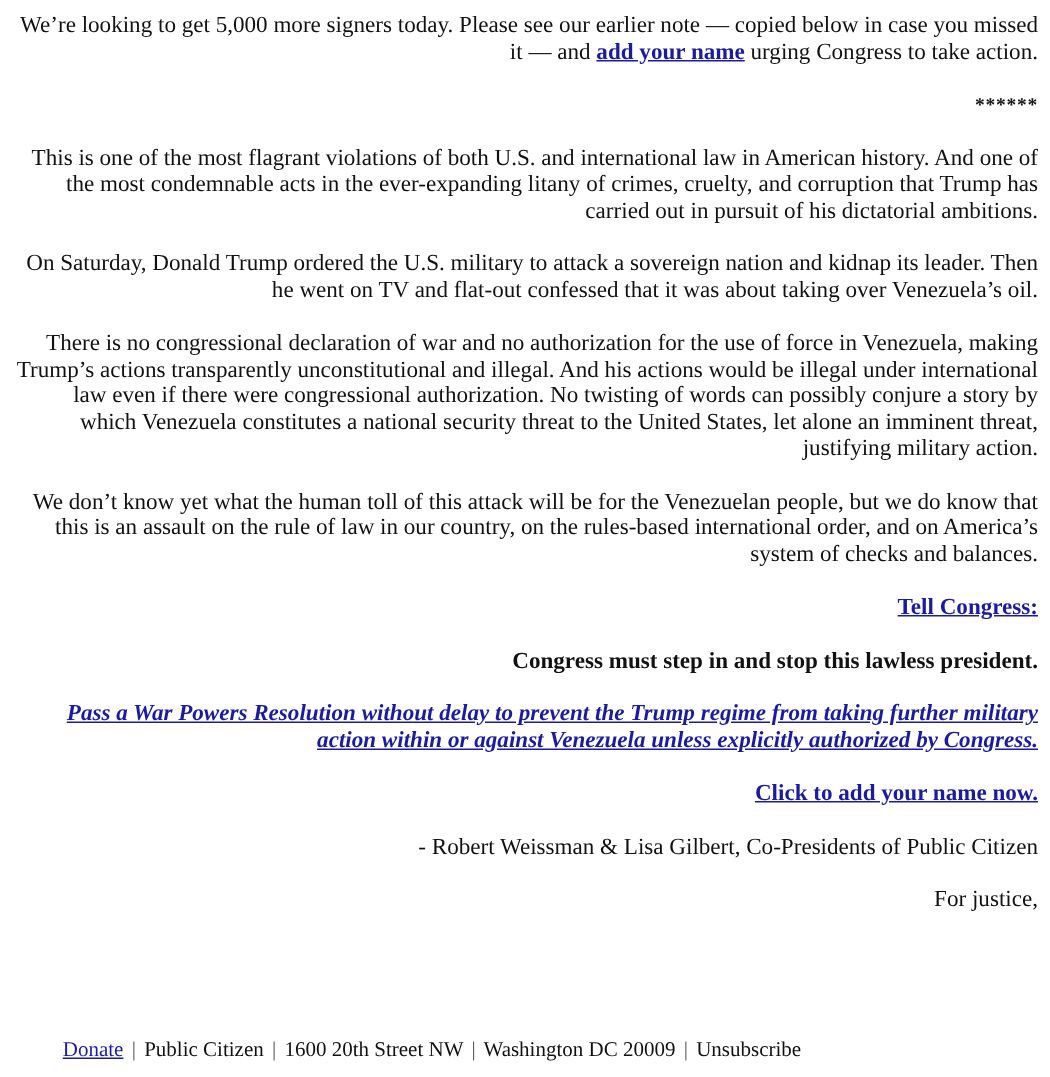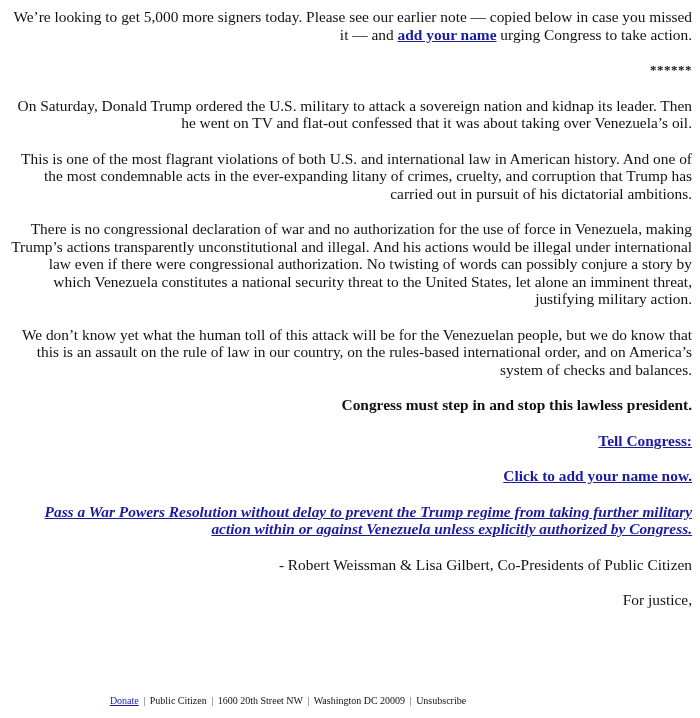--- a/index.html
+++ b/index.html
@@ -36,48 +36,48 @@
       font-weight: bold;
       letter-spacing: 0.5px;
       font-size: 13px;
     }
     .footer {
       position: absolute;
       left: 0;
       top: 692px;
       width: 576px;
       text-align: center;
-      font-size: 10px;
+      font-size: 14px;
       line-height: 17px;
       color: #111111;
     }
     .footer a { color: #1b1ba0; }
     .sep { color: #555; margin: 0 2px; }
   </style>
 </head>
 <body>
 
 <div class="email">
 
   <p><span>We’re looking to get 5,000 more signers today. Please see our earlier note — copied below in case you missed it — and </span><a href="#" class="bold">add your name</a><span> urging Congress to take action.</span></p>
 
   <p class="stars">******</p>
 
+  <p>This is one of the most flagrant violations of both U.S. and international law in American history. And one of the most condemnable acts in the ever-expanding litany of crimes, cruelty, and corruption that Trump has carried out in pursuit of his dictatorial ambitions.</p>
   <p>On Saturday, Donald Trump ordered the U.S. military to attack a sovereign nation and kidnap its leader. Then he went on TV and flat-out confessed that it was about taking over Venezuela’s oil.</p>
-  <p>This is one of the most flagrant violations of both U.S. and international law in American history. And one of the most condemnable acts in the ever-expanding litany of crimes, cruelty, and corruption that Trump has carried out in pursuit of his dictatorial ambitions.</p>
   <p>There is no congressional declaration of war and no authorization for the use of force in Venezuela, making Trump’s actions transparently unconstitutional and illegal. And his actions would be illegal under international law even if there were congressional authorization. No twisting of words can possibly conjure a story by which Venezuela constitutes a national security threat to the United States, let alone an imminent threat, justifying military action.</p>
   <p>We don’t know yet what the human toll of this attack will be for the Venezuelan people, but we do know that this is an assault on the rule of law in our country, on the rules-based international order, and on America’s system of checks and balances.</p>
 
+  <p class="bold"><a href="#">Tell Congress:</a></p>
+
   <p class="bold">Congress must step in and stop this lawless president.</p>
 
-  <p class="bold"><a href="#">Tell Congress:</a></p>
+  <p class="bold italic"><a href="#">Pass a War Powers Resolution without delay to prevent the Trump regime from taking further military action within or against Venezuela unless explicitly authorized by Congress.</a></p>
 
   <p class="bold"><a href="#">Click to add your name now.</a></p>
-
-  <p class="bold italic"><a href="#">Pass a War Powers Resolution without delay to prevent the Trump regime from taking further military action within or against Venezuela unless explicitly authorized by Congress.</a></p>
 
   <p>- Robert Weissman &amp; Lisa Gilbert, Co-Presidents of Public Citizen</p>
   <p>For justice,</p>
 </div>
 
 <div class="footer">
   <a href="#">Donate</a>
   <span class="sep">|</span>
   <span>Public Citizen</span>
   <span class="sep">|</span>

